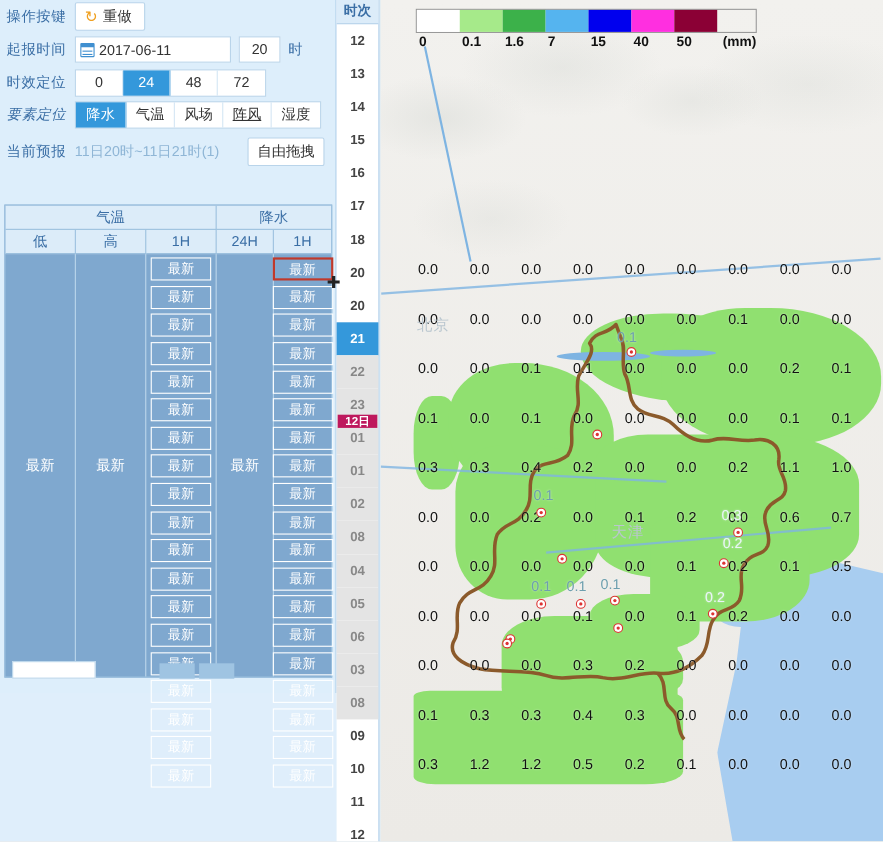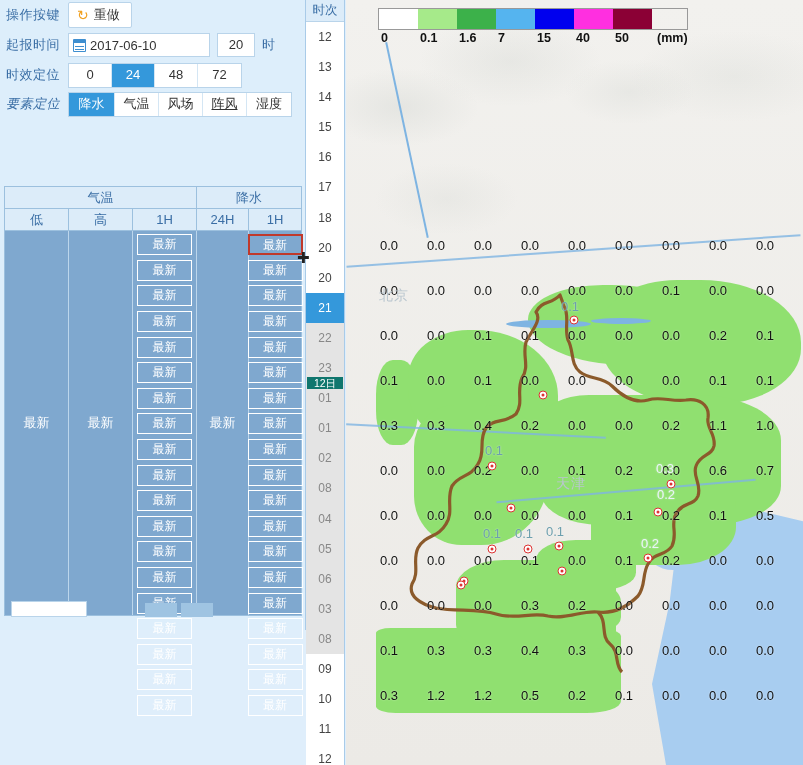--- a/index.html
+++ b/index.html
@@ -131,36 +131,36 @@
   }
   .bottom-stub3 {
     position:absolute; left:176px; bottom:-2px; width:32px; height:14px;
     background:#9fc4e2;
   }
 
   
   #hour-col {
     position:absolute; left:306px; top:0; width:39px; height:765px;
     background:#fff; border-right:1px solid #a9cbe8;
-    font-size:12px; color:#444;
+    font-size:12px; color:#444;font-weight:bold;
   }
   .hour-head {
     height:22px; line-height:21px; text-align:center;
     background:#dcecf9; color:#3a6ea5; border-bottom:1px solid #b9d4ea;
     font-size:12.5px;
   }
   .hour-cell {
     height:30.1px; line-height:30.1px; text-align:center;
     position:relative;
   }
   .hour-cell.dim { background:#e4e4e4; color:#888; }
   .hour-cell.active { background:#3498db; color:#fff; }
   .daymark {
     position:absolute; left:1px; right:1px; top:-6px;
-    background:#0f766e; color:#fff; font-size:10.5px;
+    background:#be185d; color:#fff; font-size:10.5px;
     line-height:12px; height:12px; text-align:center;
   }
 
   
   #map {
     position:absolute; left:346px; top:0; right:0; bottom:0;
     background:#eceae6;
     overflow:hidden;
   }
   .sea {
@@ -229,21 +229,21 @@
     <span class="redo-btn">
       <span class="redo-icon">↻</span>
       <span>重做</span>
     </span>
   </div>
 
   <div class="ctrl-row">
     <span class="ctrl-label">起报时间</span>
     <span class="date-box">
       <span class="cal-icon"></span>
-      <span class="date-text">2017-06-10</span>
+      <span class="date-text">2017-06-11</span>
     </span>
     <span class="hour-box">20</span>
     <span class="hour-suffix">时</span>
   </div>
 
   <div class="ctrl-row">
     <span class="ctrl-label">时效定位</span>
     <span class="seg-group" id="lead-group">
         <div class="seg">0</div>
         <div class="seg active">24</div>
@@ -258,20 +258,25 @@
       <span class="elem-line" id="elem-line-1">
           <div class="elem active" style="width: 46px;">降水</div>
           <div class="elem" style="width: 44px;">气温</div>
           <div class="elem" style="width: 44px;">风场</div>
           <div class="elem" style="width: 44px; text-decoration: underline;">阵风</div>
           <div class="elem" style="width: 44px;">湿度</div>
         </span>
     </span>
   </div>
 
+  <div class="ctrl-row" style="margin-top:6px;">
+    <span class="ctrl-label">当前预报</span>
+    <span class="cur-fc-text">11日20时~11日21时(1)</span>
+    <span class="drag-btn">自由拖拽</span>
+  </div>
 
   <div id="data-table">
     <div class="thead-row">
       <div class="th g-temp">气温</div>
       <div class="th g-prec">降水</div>
     </div>
     <div class="thead-row" id="col-header">
         <div class="th c-low">低</div>
         <div class="th c-high">高</div>
         <div class="th c-1h">1H</div>

